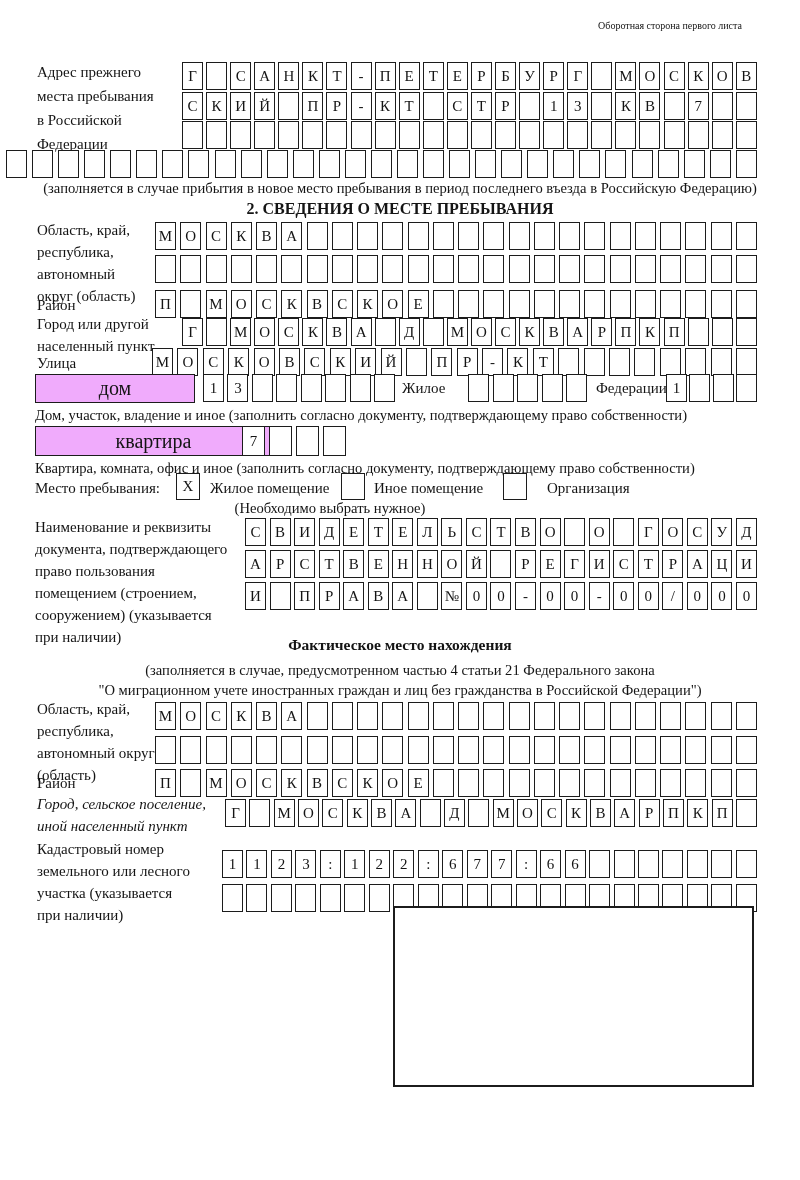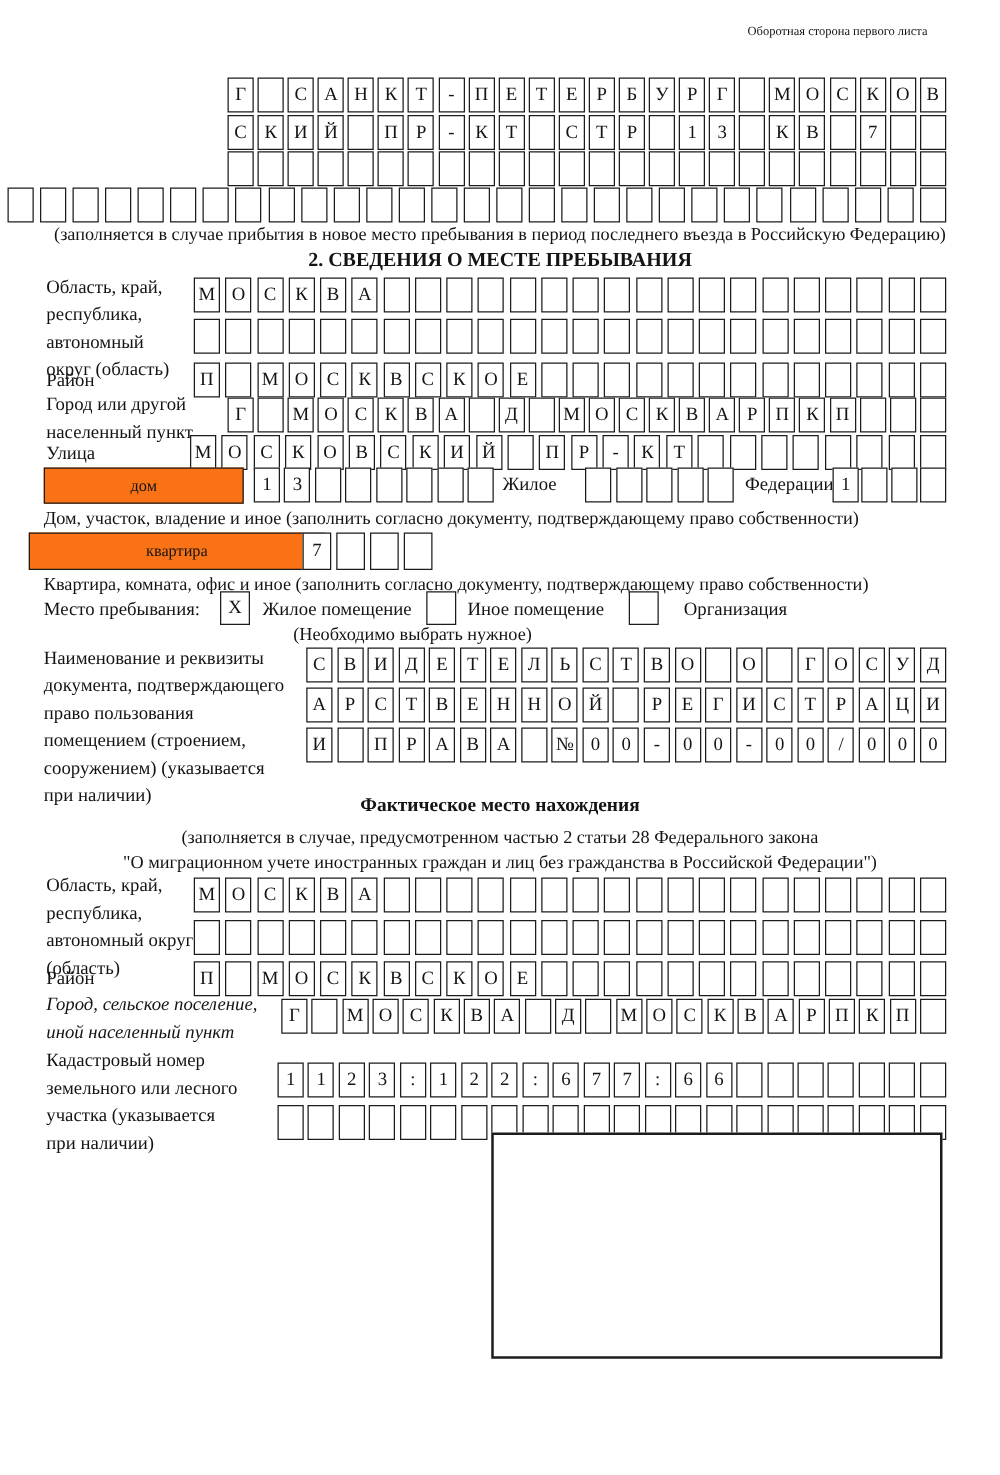--- a/index.html
+++ b/index.html
@@ -14,36 +14,37 @@
   .right{text-align:right;}
   .boxrow{position:absolute;display:flex;justify-content:space-between;}
   .cell{
     box-sizing:border-box;width:21px;height:28px;border:1.8px solid #1c1c1c;
     display:flex;align-items:center;justify-content:center;
     font-size:15px;background:#fff;flex:none;
   }
   .big .cell{width:23px;height:30px;}
   .widebox{
     position:absolute;box-sizing:border-box;border:1.8px solid #1c1c1c;
-    display:flex;align-items:center;justify-content:center;font-size:13px;background:#f97316;
+    display:flex;align-items:center;justify-content:center;font-size:20px;background:#f0abfc;
   }
   .checkbox{
     position:absolute;box-sizing:border-box;width:24px;height:27px;border:1.8px solid #1c1c1c;
     display:flex;align-items:center;justify-content:center;font-size:15px;background:#fff;
   }
   .title{position:absolute;left:0;width:800px;text-align:center;font-weight:bold;}
   .stampbox{position:absolute;border:2px solid #1c1c1c;background:#fff;}
 </style>
 </head>
 <body>
 
 <div class="page">
 
   <div class="cap right" style="left:420px;top:20px;width:322px;font-size:10px;">Оборотная сторона первого листа</div>
 
+  <div class="lbl" style="left:37px;top:60px;width:150px;line-height:24px;">Адрес прежнего<br>места пребывания<br>в Российской<br>Федерации</div>
   <div class="boxrow" style="left:182px;top:62px;width:575px;">
       <span class="cell">Г</span>
       <span class="cell"></span>
       <span class="cell">С</span>
       <span class="cell">А</span>
       <span class="cell">Н</span>
       <span class="cell">К</span>
       <span class="cell">Т</span>
       <span class="cell">-</span>
       <span class="cell">П</span>
@@ -309,21 +310,21 @@
     </div>
   <div class="lbl" style="left:596px;top:377px;">Федерации</div>
   <div class="boxrow" style="left:666px;top:374px;width:91px;">
       <span class="cell">1</span>
       <span class="cell"></span>
       <span class="cell"></span>
       <span class="cell"></span>
     </div>
   <div class="cap" style="left:35px;top:407px;">Дом, участок, владение и иное (заполнить согласно документу, подтверждающему право собственности)</div>
 
-  <div class="widebox" style="left:23px;top:426px;width:237px;height:30px;">квартира</div>
+  <div class="widebox" style="left:35px;top:426px;width:237px;height:30px;">квартира</div>
   <div class="boxrow big" style="left:242px;top:426px;width:104px;">
       <span class="cell">7</span>
       <span class="cell"></span>
       <span class="cell"></span>
       <span class="cell"></span>
     </div>
   <div class="cap" style="left:35px;top:460px;">Квартира, комната, офис и иное (заполнить согласно документу, подтверждающему право собственности)</div>
 
   <div class="lbl" style="left:35px;top:477px;">Место пребывания:</div>
   <div class="checkbox" style="left:176px;top:473px;">X</div>
@@ -399,21 +400,21 @@
       <span class="cell">-</span>
       <span class="cell">0</span>
       <span class="cell">0</span>
       <span class="cell">/</span>
       <span class="cell">0</span>
       <span class="cell">0</span>
       <span class="cell">0</span>
     </div>
 
   <div class="title" style="top:636px;font-size:15.5px;">Фактическое место нахождения</div>
-  <div class="cap center" style="left:0px;top:662px;width:800px;">(заполняется в случае, предусмотренном частью 2 статьи 28 Федерального закона</div>
+  <div class="cap center" style="left:0px;top:662px;width:800px;">(заполняется в случае, предусмотренном частью 4 статьи 21 Федерального закона</div>
   <div class="cap center" style="left:0px;top:682px;width:800px;">"О миграционном учете иностранных граждан и лиц без гражданства в Российской Федерации")</div>
 
   <div class="lbl lbl-tight" style="left:37px;top:698px;width:170px;">Область, край,<br>республика,<br>автономный округ<br>(область)</div>
   <div class="boxrow" style="left:155px;top:702px;width:602px;">
       <span class="cell">М</span>
       <span class="cell">О</span>
       <span class="cell">С</span>
       <span class="cell">К</span>
       <span class="cell">В</span>
       <span class="cell">А</span>

